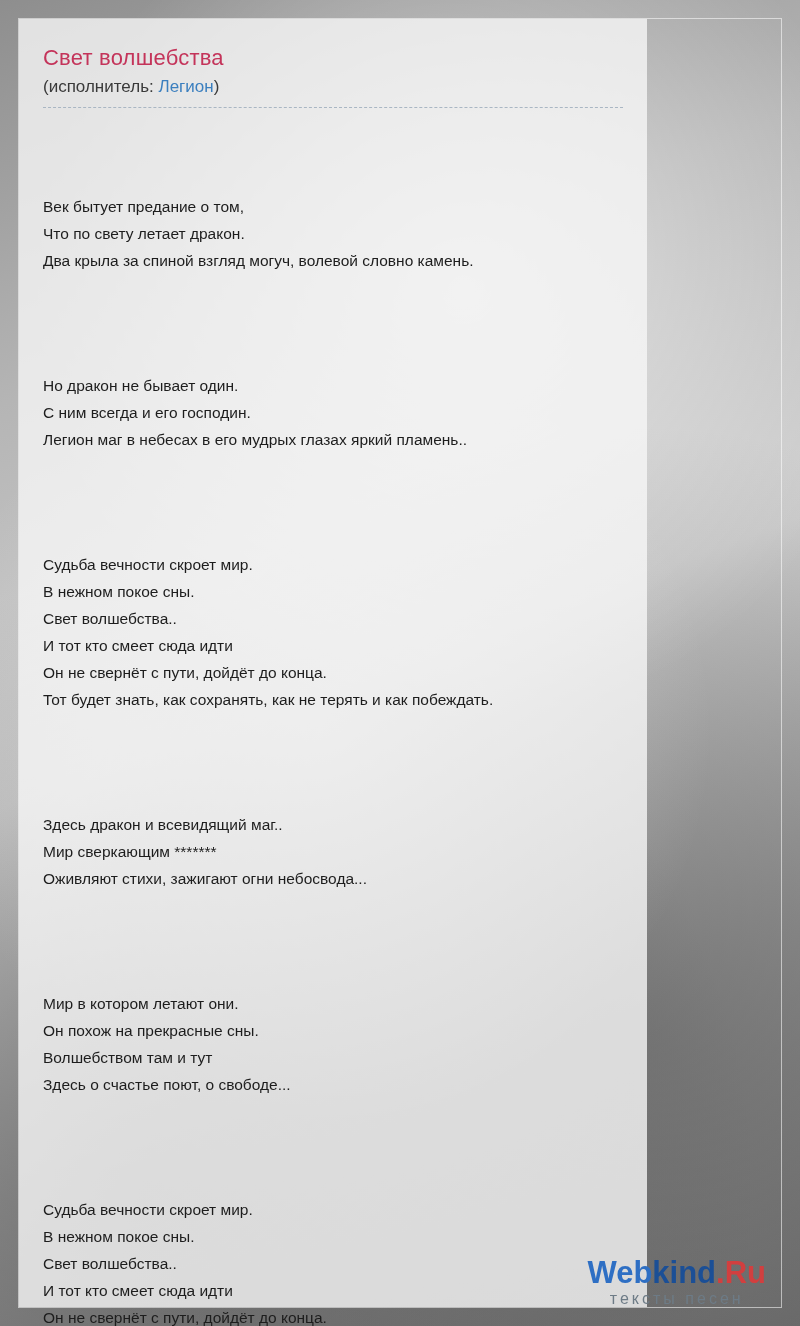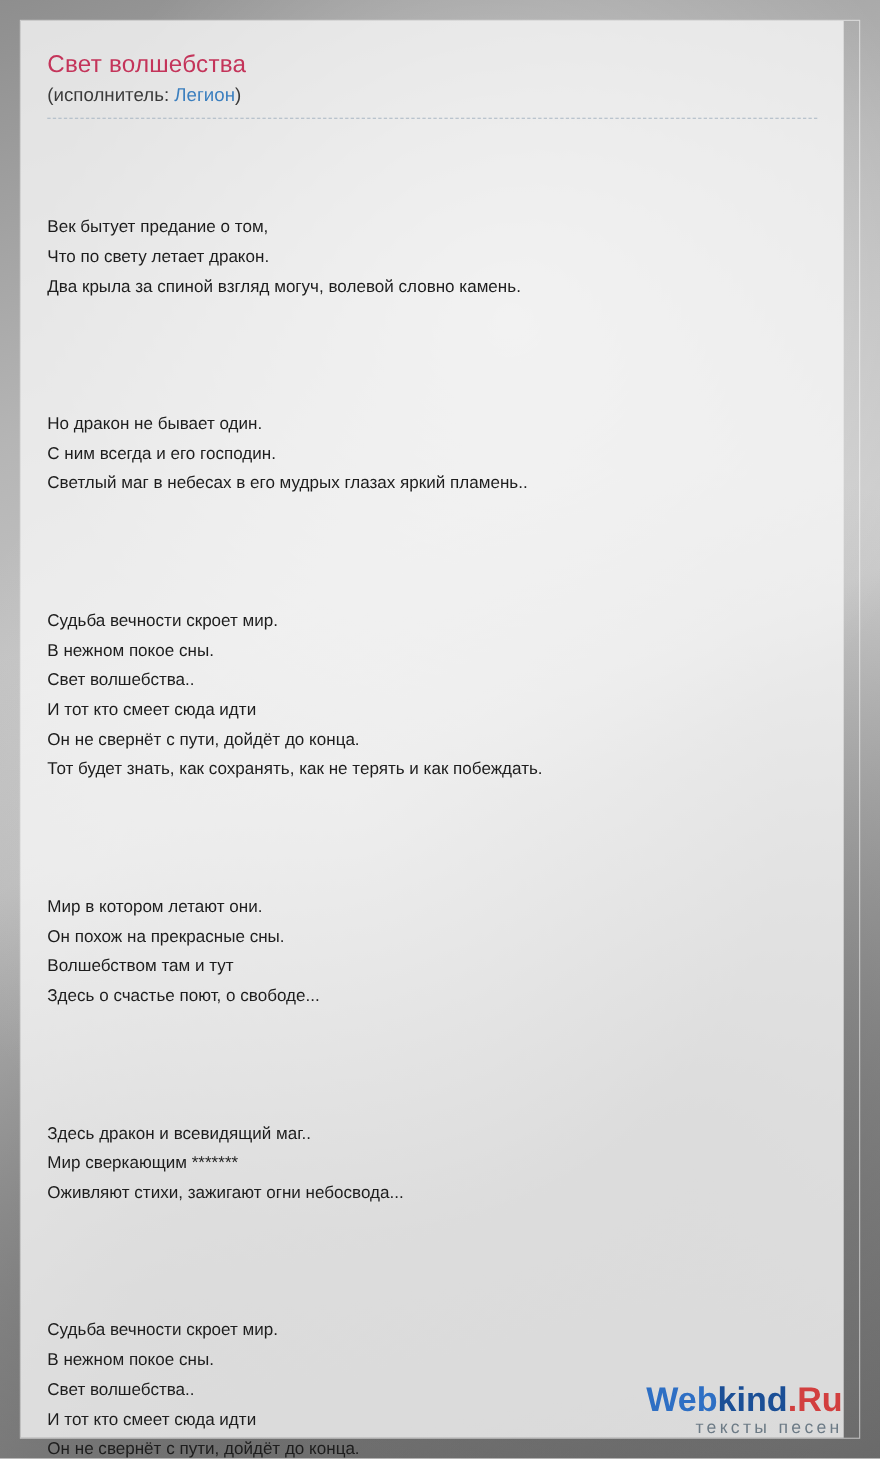--- a/index.html
+++ b/index.html
@@ -33,21 +33,21 @@
     width: 764px;
     height: 1290px;
     border: 1px solid rgba(255,255,255,0.55);
     box-sizing: border-box;
     pointer-events: none;
   }
   .sheet {
     position: absolute;
     left: 19px;
     top: 19px;
-    width: 748px;
+    width: 628px;
     height: 1288px;
     background: rgba(246,246,246,0.80);
     box-sizing: border-box;
     padding: 26px 24px 10px 24px;
   }
   .song-title {
     color: #c4345a;
     font-size: 22px;
     font-weight: normal;
     margin: 0 0 6px 0;
@@ -73,21 +73,21 @@
     line-height: 27px;
     color: #1d1d1d;
     white-space: pre-wrap;
     word-wrap: break-word;
   }
   .lyrics-stanza { margin: 17px 0 27px 0; }
   .watermark {
     position: absolute;
     right: 34px;
     bottom: 18px;
-    text-align: right;
+    text-align: center;
     user-select: none;
   }
   .wm-main {
     font-size: 31px;
     font-weight: bold;
     line-height: 1;
   }
   .wm-web { color: #2e6fc4; }
   .wm-kind { color: #1b4f96; }
   .wm-ru { color: #d23f3f; }
@@ -111,34 +111,34 @@
   <div class="performer-line"><span>(исполнитель: </span><a class="performer-link" href="#">Легион</a><span>)</span></div>
 
   <hr class="divider">
 
   <div class="lyrics">
     <p class="lyrics-stanza">Век бытует предание о том,
 Что по свету летает дракон.
 Два крыла за спиной взгляд могуч, волевой словно камень.</p>
     <p class="lyrics-stanza">Но дракон не бывает один.
 С ним всегда и его господин.
-Светлый маг в небесах в его мудрых глазах яркий пламень..</p>
+Легион маг в небесах в его мудрых глазах яркий пламень..</p>
     <p class="lyrics-stanza">Судьба вечности скроет мир.
 В нежном покое сны.
 Свет волшебства..
 И тот кто смеет сюда идти
 Он не свернёт с пути, дойдёт до конца.
 Тот будет знать, как сохранять, как не терять и как побеждать.</p>
+    <p class="lyrics-stanza">Здесь дракон и всевидящий маг..
+Мир сверкающим *******
+Оживляют стихи, зажигают огни небосвода...</p>
     <p class="lyrics-stanza">Мир в котором летают они.
 Он похож на прекрасные сны.
 Волшебством там и тут
 Здесь о счастье поют, о свободе...</p>
-    <p class="lyrics-stanza">Здесь дракон и всевидящий маг..
-Мир сверкающим *******
-Оживляют стихи, зажигают огни небосвода...</p>
     <p class="lyrics-stanza">Судьба вечности скроет мир.
 В нежном покое сны.
 Свет волшебства..
 И тот кто смеет сюда идти
 Он не свернёт с пути, дойдёт до конца.
 Тот будет знать, как сохранять, как не терять и как побеждать.</p>
     
     
     
   </div>

